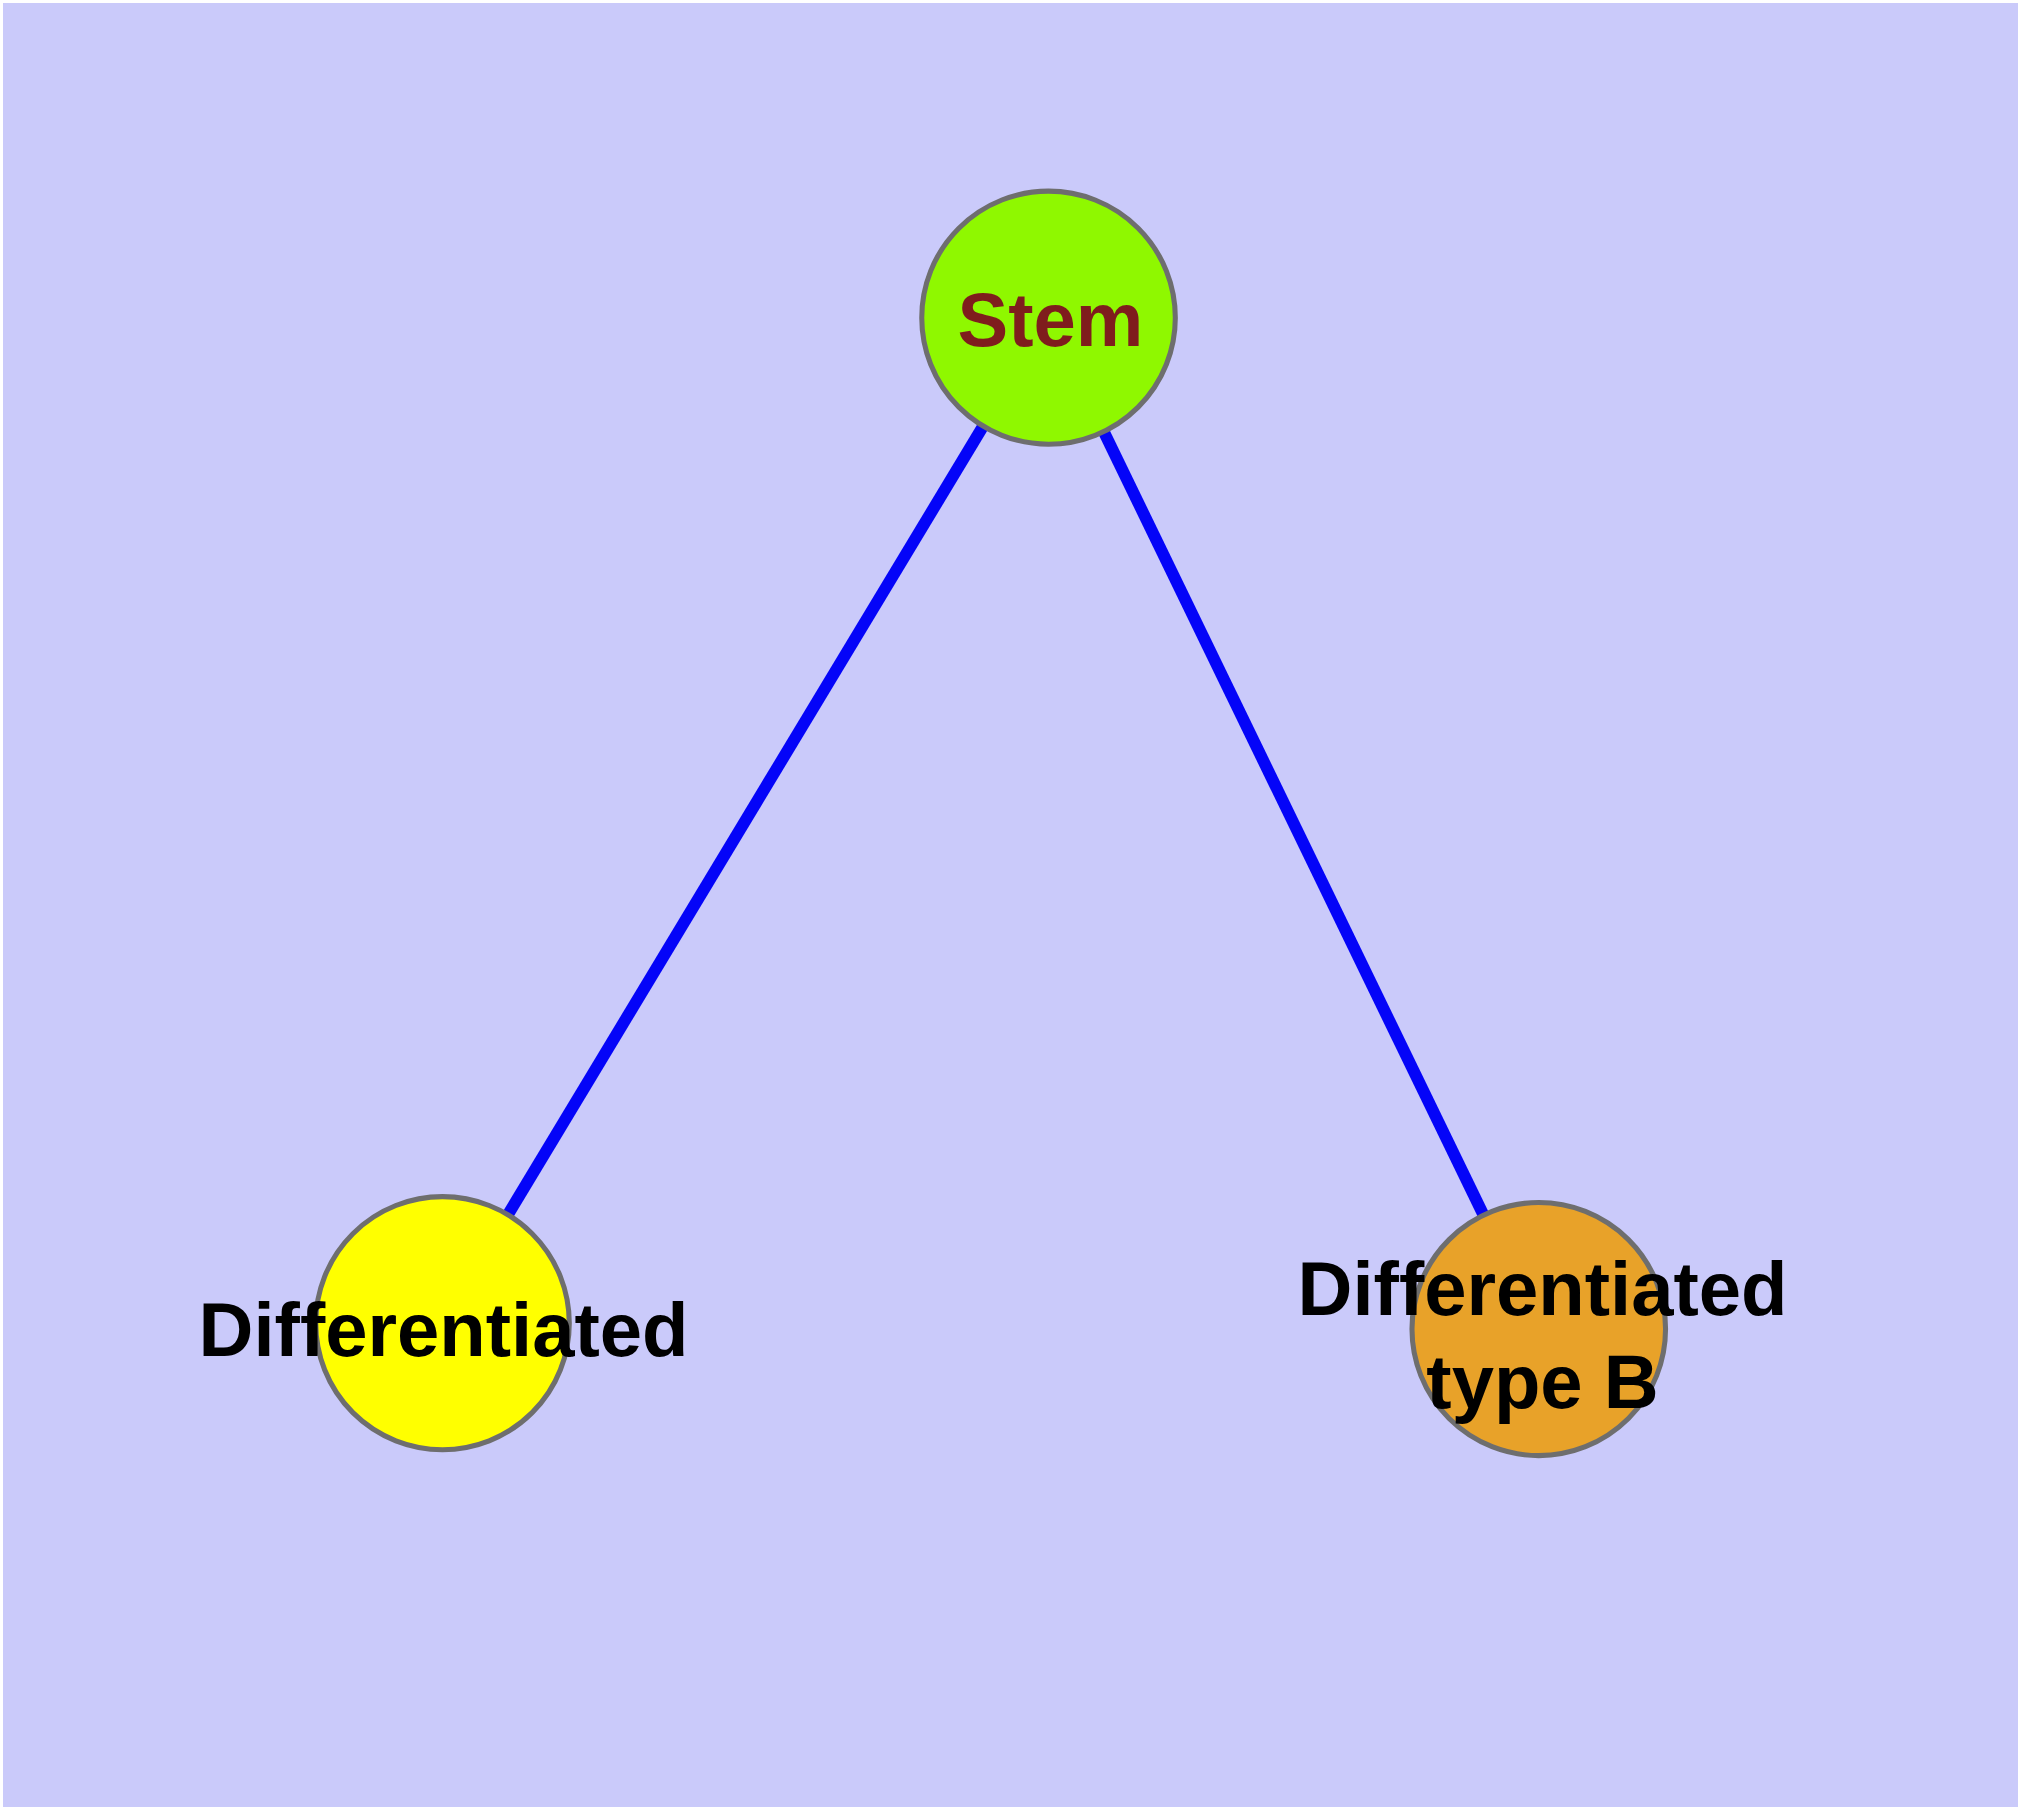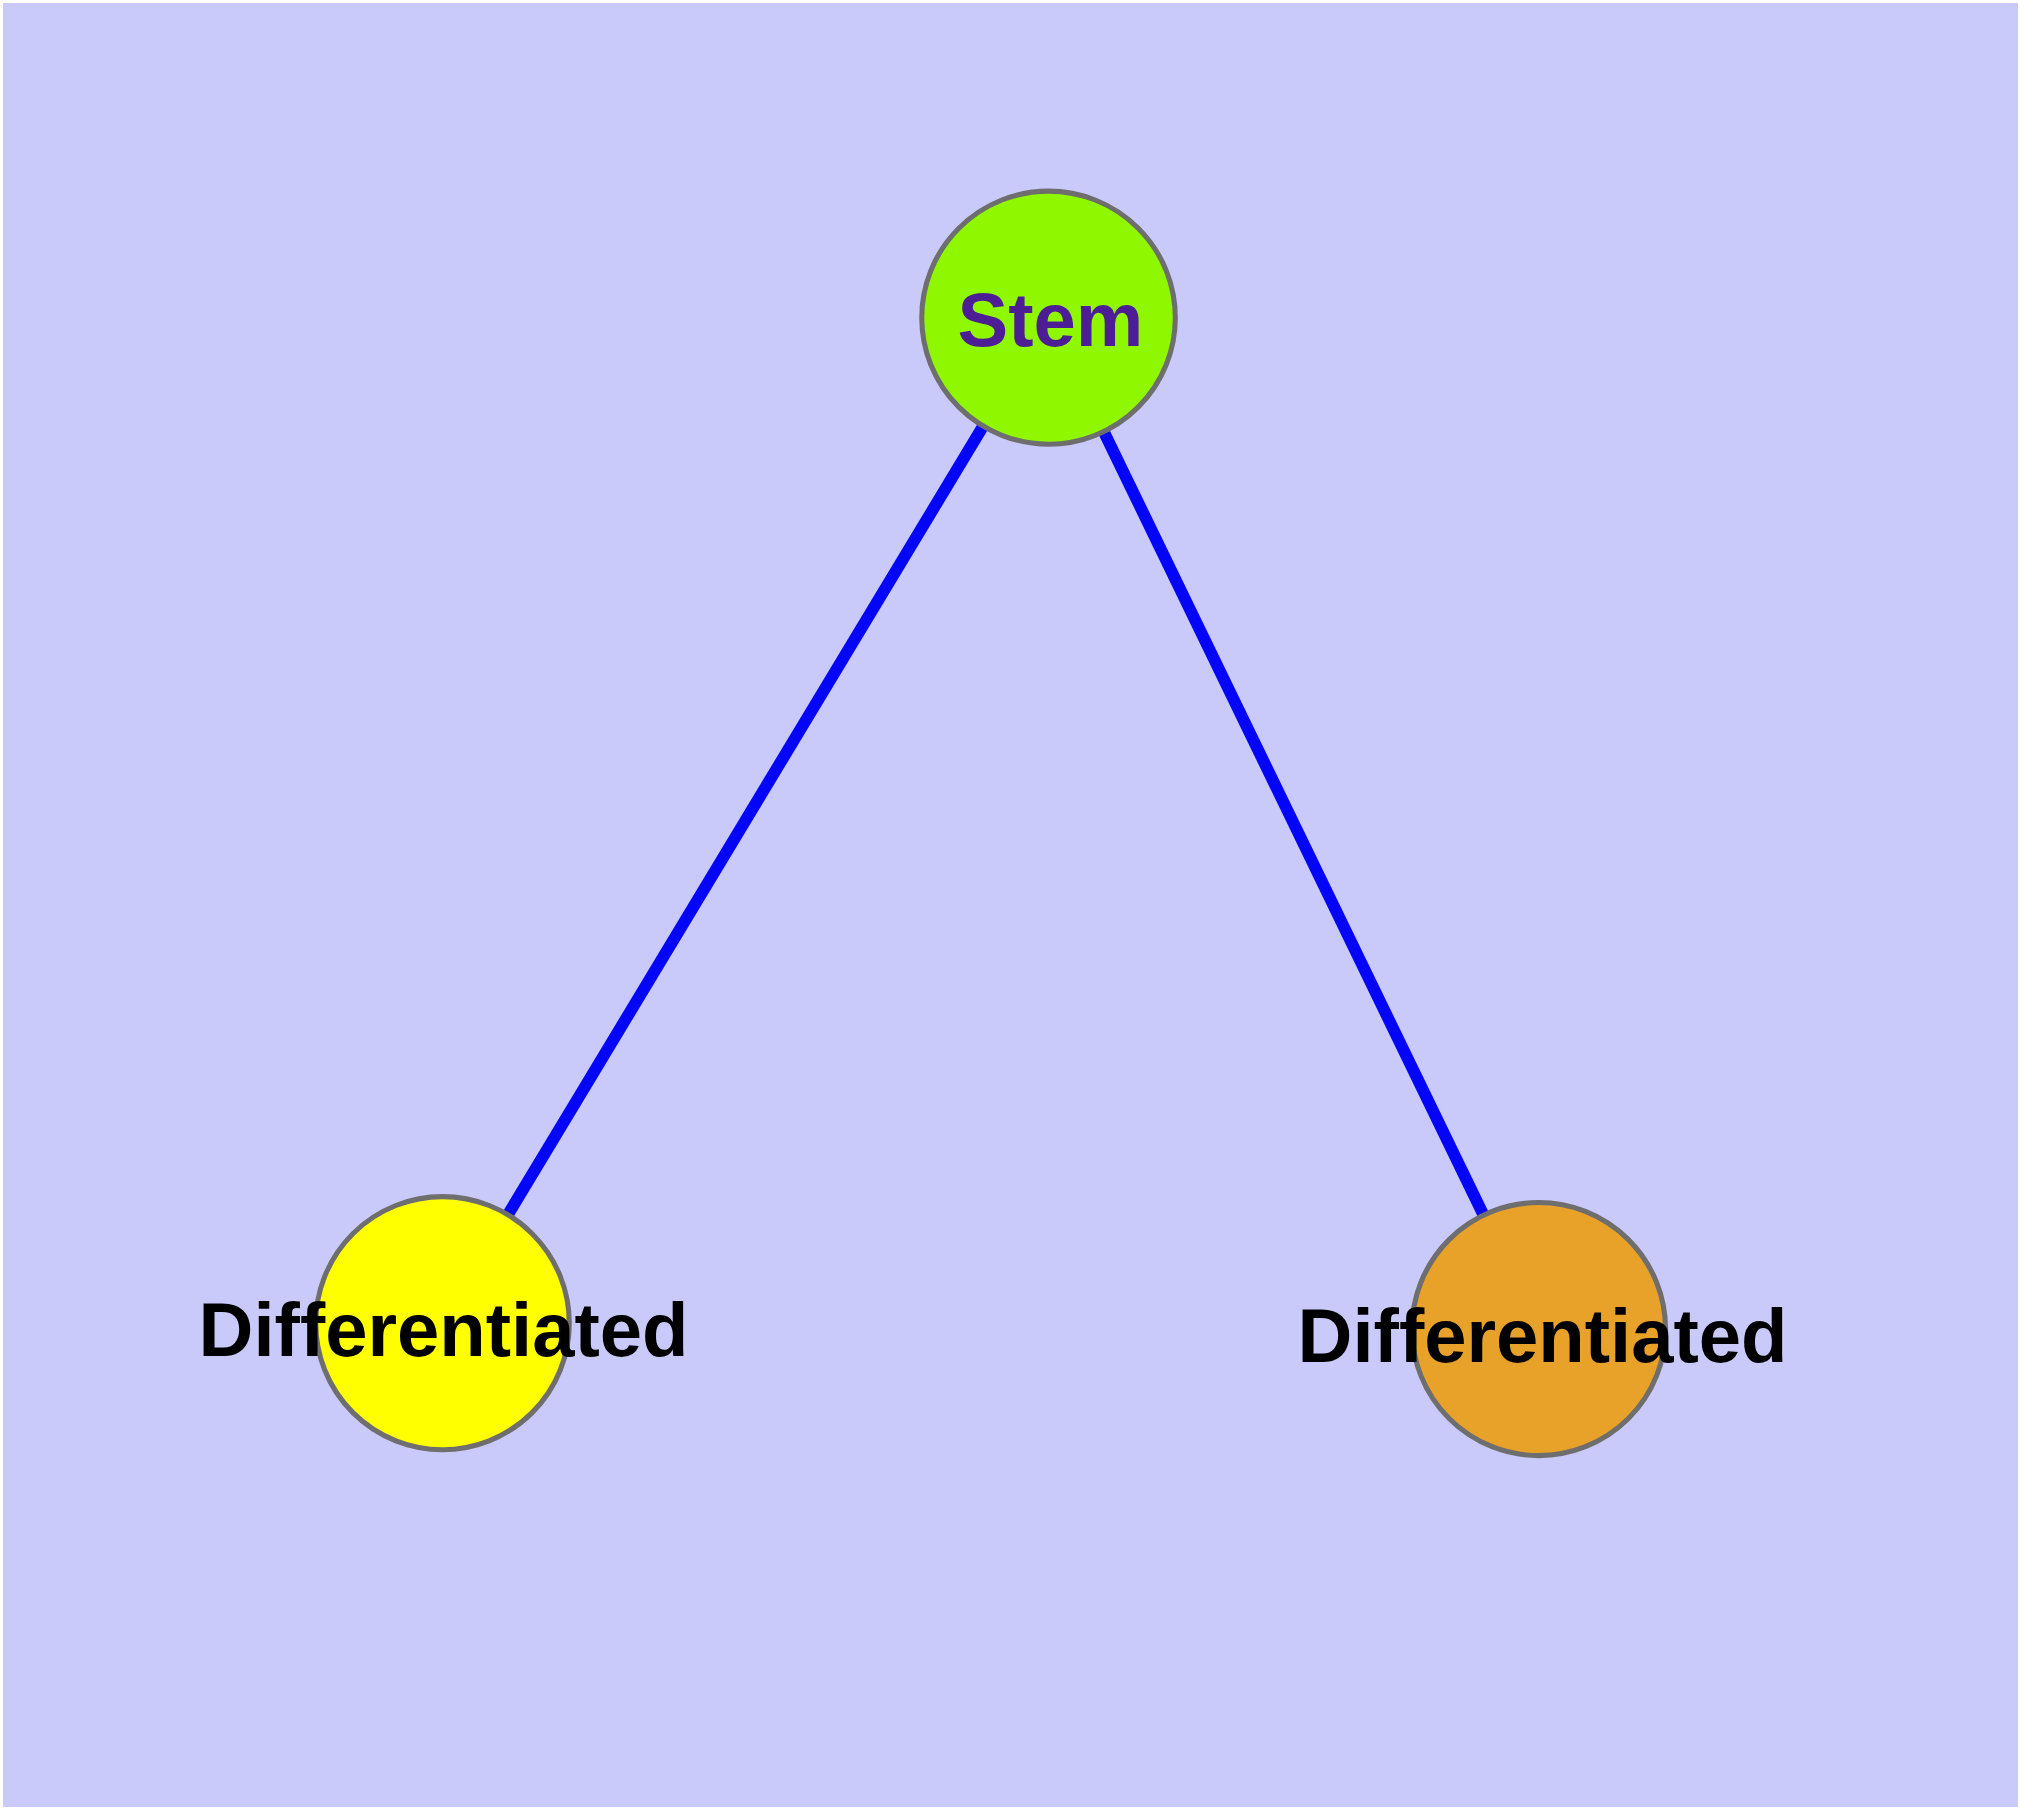--- a/index.html
+++ b/index.html
@@ -45,25 +45,26 @@
   <svg class="graph-svg" viewBox="0 0 2384 2138" preserveAspectRatio="none">
 
     <line stroke-linecap="butt" stroke="#0404F8" stroke-width="14" x1="1237" y1="373" x2="520" y2="1565"></line>
     <line stroke-linecap="butt" stroke="#0404F8" stroke-width="14" x1="1237" y1="373" x2="1817" y2="1572"></line>
 
     <circle fill="#8FF800" stroke="#6E6E6E" stroke-width="6" cx="1237" cy="373" r="150"></circle>
     <circle fill="#FFFF00" stroke="#6E6E6E" stroke-width="6" cx="520" cy="1565" r="150"></circle>
     <circle fill="#E8A229" stroke="#6E6E6E" stroke-width="6" cx="1817" cy="1572" r="150"></circle>
   </svg>
 
-  <div class="node-label" style="left: 1048px; top: 316px; color: #4c1d95;">
+  <div class="node-label" style="left: 1048px; top: 316px; color: #7f1d1d;">
     <span>Stem</span>
   </div>
 
   <div class="node-label" style="left: 441px; top: 1326px; color: rgb(0, 0, 0);">
     <span>Differentiated</span>
   </div>
 
   <div class="node-label" style="left: 1540px; top: 1332px; color: rgb(0, 0, 0);">
     <span>Differentiated</span>
+    <span>type B</span>
   </div>
 </div>
 
 
 </body></html>

